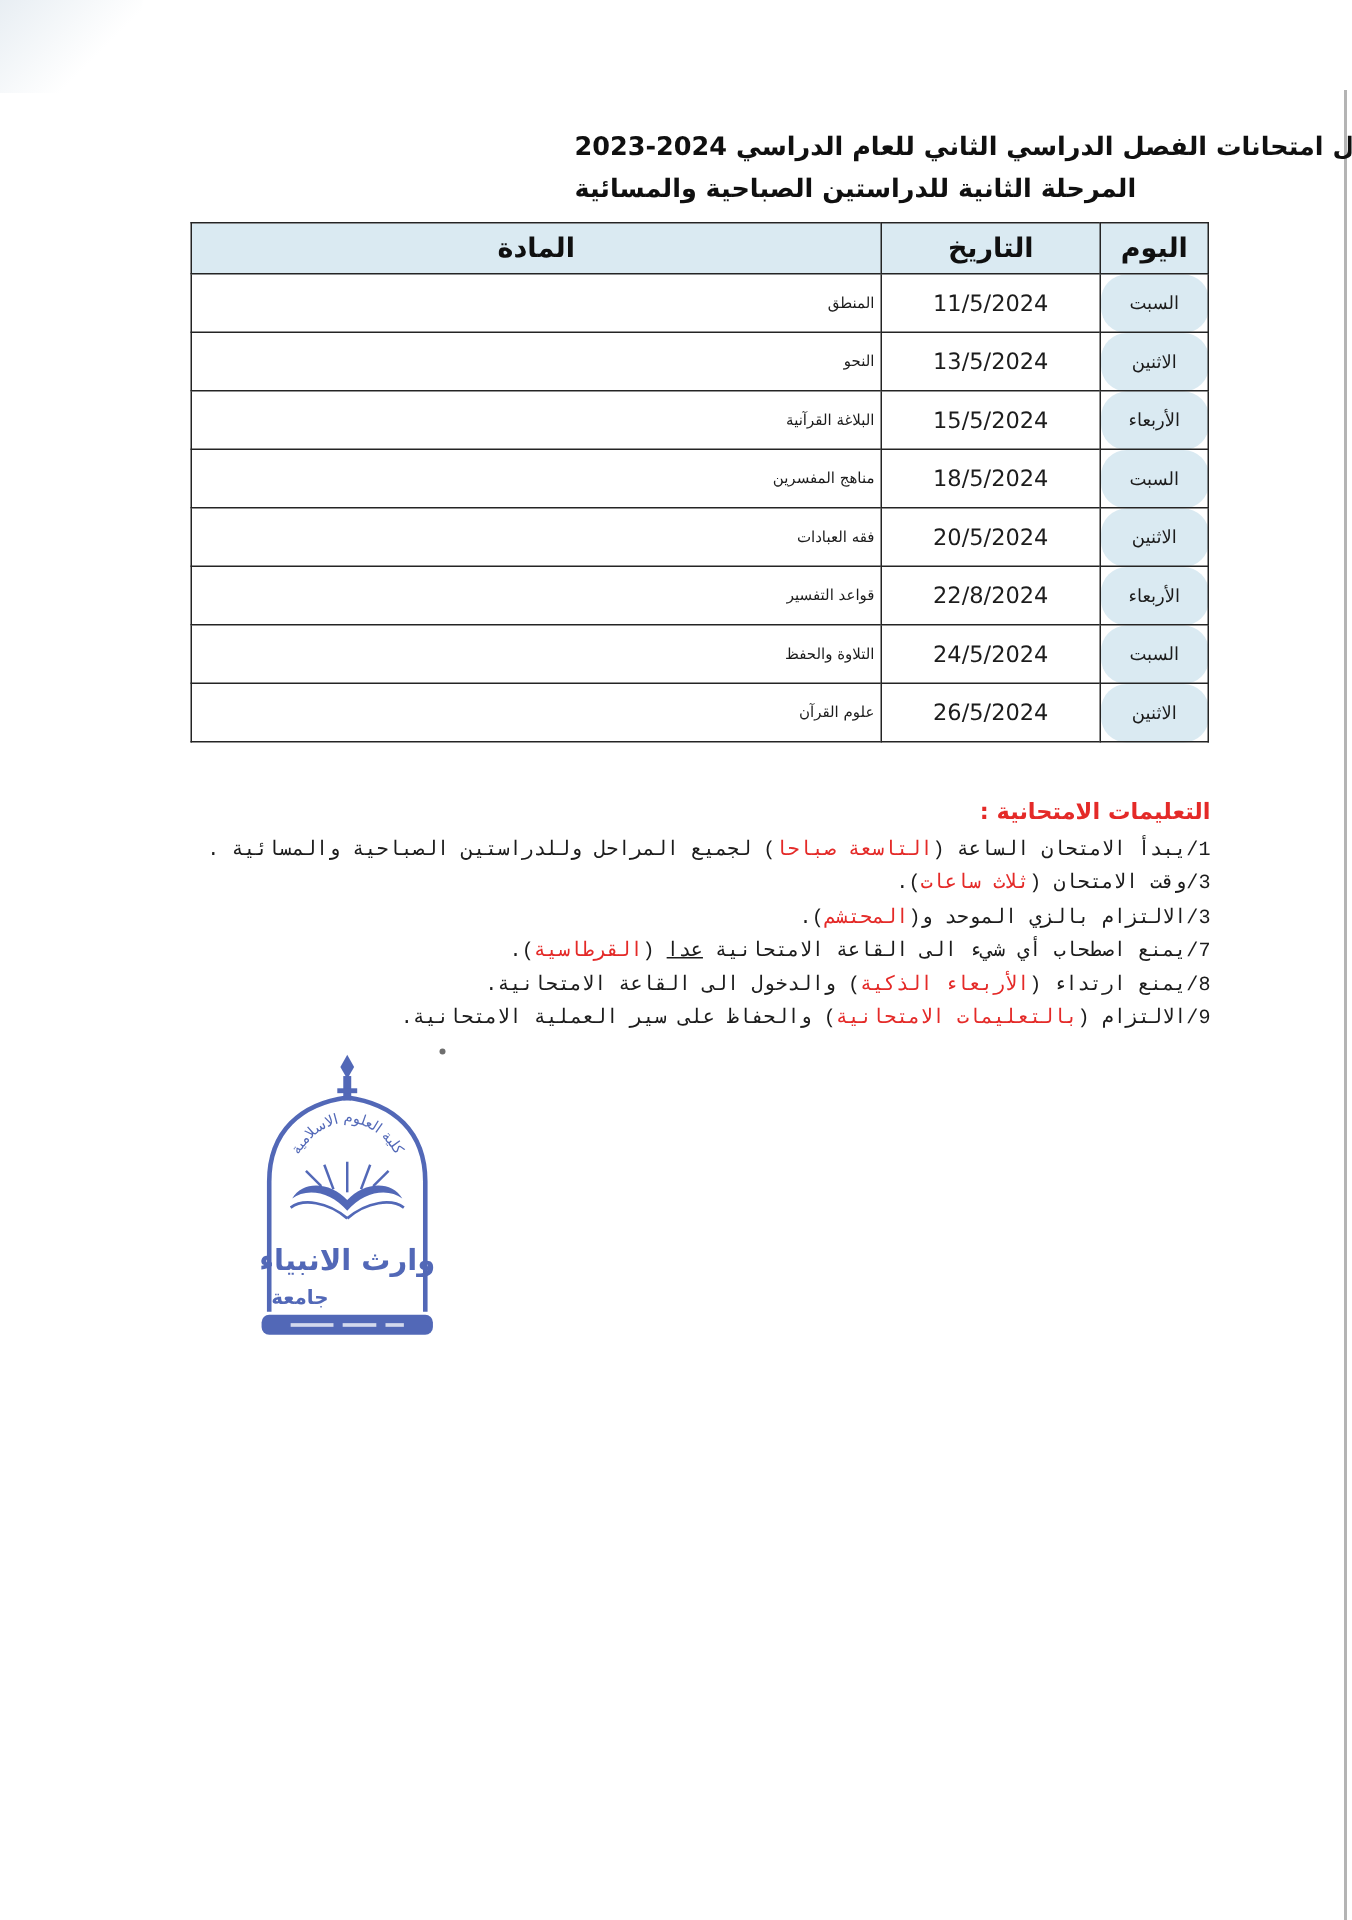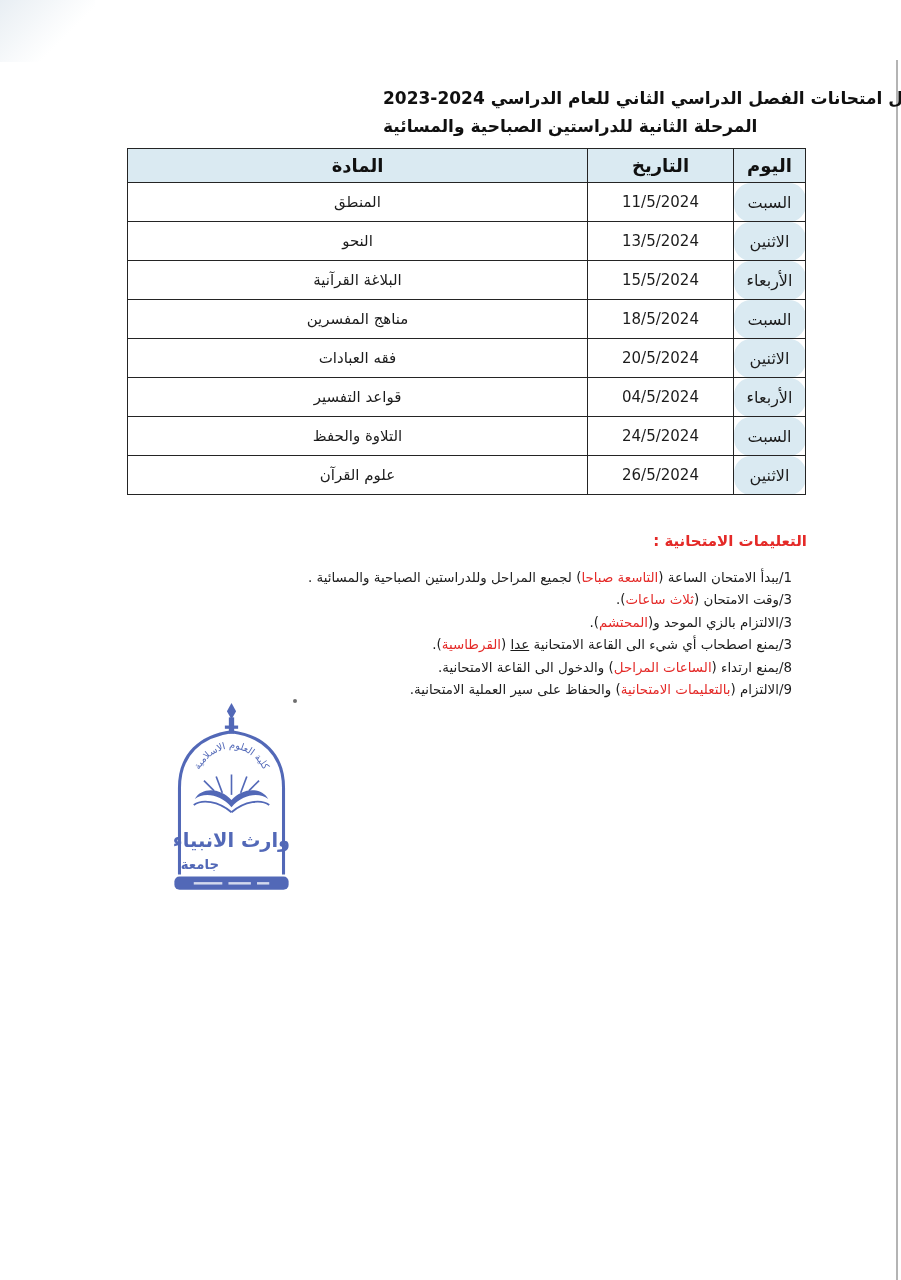--- a/index.html
+++ b/index.html
@@ -50,34 +50,34 @@
   .exam-table col.col-date{width:146px;}
   .exam-table th,.exam-table td{
     border:1.6px solid var(--border-color);
     text-align:center;vertical-align:middle;padding:2px 4px;
   }
   .exam-table th{
     background:var(--header-bg);
     font-size:18px;font-weight:bold;height:34px;color:#101010;
   }
   .exam-table td{height:39px;background:#fff;}
-  .exam-table td.day-cell{background:var(--header-bg);font-size:16px;border-radius:17px;}
+  .exam-table td.day-cell{background:var(--header-bg);font-size:12px;border-radius:17px;}
   .exam-table td.date-cell{font-size:15px;}
-  .exam-table td.subject-cell{font-size:15px;}
+  .exam-table td.subject-cell{font-size:10px;text-align:right;}
 
   
   .instructions{
     position:absolute;right:94px;top:531px;width:720px;
     direction:rtl;text-align:right;
   }
   .instr-heading{
     color:var(--accent-red);font-weight:bold;font-size:15px;
     line-height:21px;margin-bottom:5px;
   }
-  .instr-list{list-style:none;margin:15px;padding:0;}
+  .instr-list{list-style:none;margin:0;padding:0;font-family:Liberation Mono, monospace;}
   .instr-list li{
     font-size:13.4px;line-height:22.4px;white-space:nowrap;color:var(--text-color);
   }
   .seg-k{color:var(--text-color);}
   .seg-r{color:var(--accent-red);}
   .seg-b{color:var(--accent-blue);}
   .seg-u{color:var(--text-color);text-decoration:underline;}
 
   
   .stamp{position:absolute;left:155px;top:701px;opacity:.88;}
@@ -133,21 +133,21 @@
           <td class="date-cell">18/5/2024</td>
           <td class="subject-cell">مناهج المفسرين</td>
         </tr>
         <tr>
           <td class="day-cell">الاثنين</td>
           <td class="date-cell">20/5/2024</td>
           <td class="subject-cell">فقه العبادات</td>
         </tr>
         <tr>
           <td class="day-cell">الأربعاء</td>
-          <td class="date-cell">04/5/2024</td>
+          <td class="date-cell">22/8/2024</td>
           <td class="subject-cell">قواعد التفسير</td>
         </tr>
         <tr>
           <td class="day-cell">السبت</td>
           <td class="date-cell">24/5/2024</td>
           <td class="subject-cell">التلاوة والحفظ</td>
         </tr>
         <tr>
           <td class="day-cell">الاثنين</td>
           <td class="date-cell">26/5/2024</td>
@@ -155,22 +155,22 @@
         </tr>
       </tbody>
   </table>
 
   <div class="instructions">
     <div class="instr-heading">التعليمات الامتحانية :</div>
     <ol class="instr-list">
         <li><span class="seg-k">1/يبدأ الامتحان الساعة (</span><span class="seg-r">التاسعة صباحا</span><span class="seg-k">) لجميع المراحل وللدراستين الصباحية والمسائية .</span></li>
         <li><span class="seg-k">3/وقت الامتحان (</span><span class="seg-r">ثلاث ساعات</span><span class="seg-k">).</span></li>
         <li><span class="seg-k">3/الالتزام بالزي الموحد و(</span><span class="seg-r">المحتشم</span><span class="seg-k">).</span></li>
-        <li><span class="seg-k">3/يمنع اصطحاب أي شيء الى القاعة الامتحانية </span><span class="seg-u">عدا</span><span class="seg-k"> (</span><span class="seg-r">القرطاسية</span><span class="seg-k">).</span></li>
-        <li><span class="seg-k">8/يمنع ارتداء (</span><span class="seg-r">الساعات المراحل</span><span class="seg-k">) والدخول الى القاعة الامتحانية.</span></li>
+        <li><span class="seg-k">7/يمنع اصطحاب أي شيء الى القاعة الامتحانية </span><span class="seg-u">عدا</span><span class="seg-k"> (</span><span class="seg-r">القرطاسية</span><span class="seg-k">).</span></li>
+        <li><span class="seg-k">8/يمنع ارتداء (</span><span class="seg-r">الأربعاء الذكية</span><span class="seg-k">) والدخول الى القاعة الامتحانية.</span></li>
         <li><span class="seg-k">9/الالتزام (</span><span class="seg-r">بالتعليمات الامتحانية</span><span class="seg-k">) والحفاظ على سير العملية الامتحانية.</span></li>
       </ol>
   </div>
 
   <svg class="stamp" viewBox="0 0 150 195" width="153" height="199" xmlns="http://www.w3.org/2000/svg">
 
     <g>
       <path class="stamp-fill" d="M75 2 l4.5 8 -4.5 8 -4.5 -8 Z"></path>
       <rect class="stamp-fill" x="72.4" y="16" width="5.2" height="16"></rect>
       <rect class="stamp-fill" x="68.5" y="24" width="13" height="3.2"></rect>

